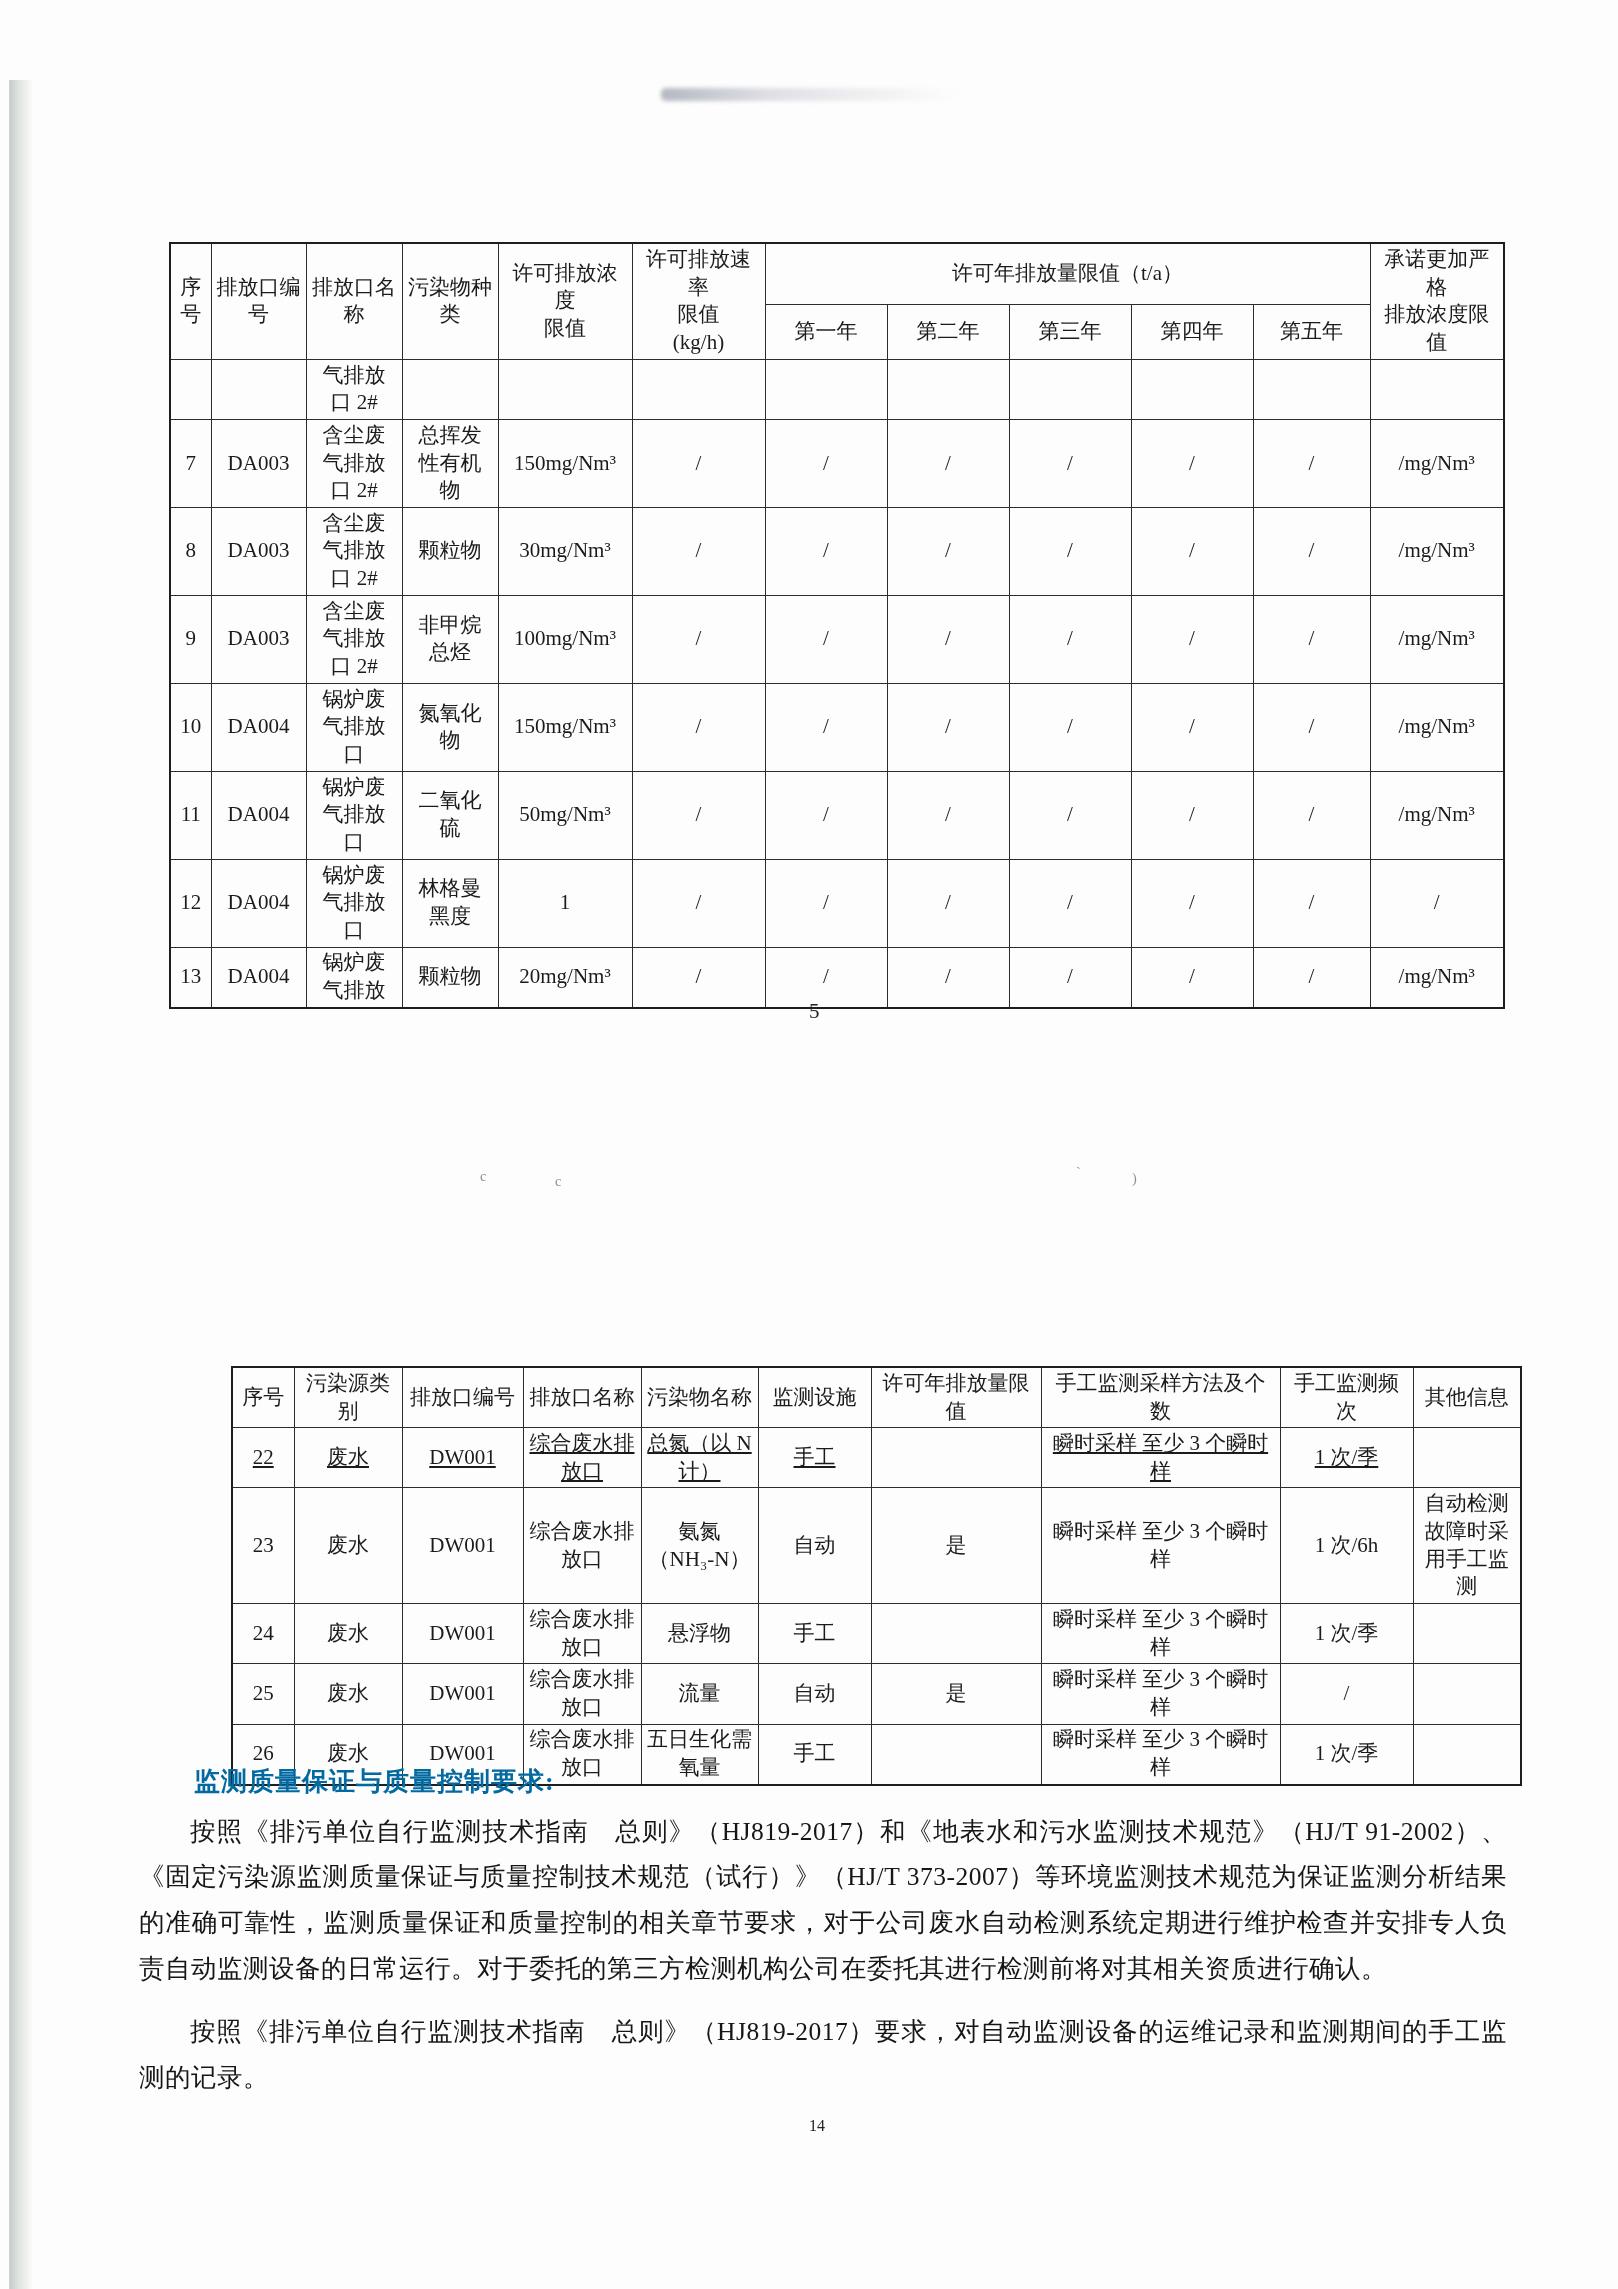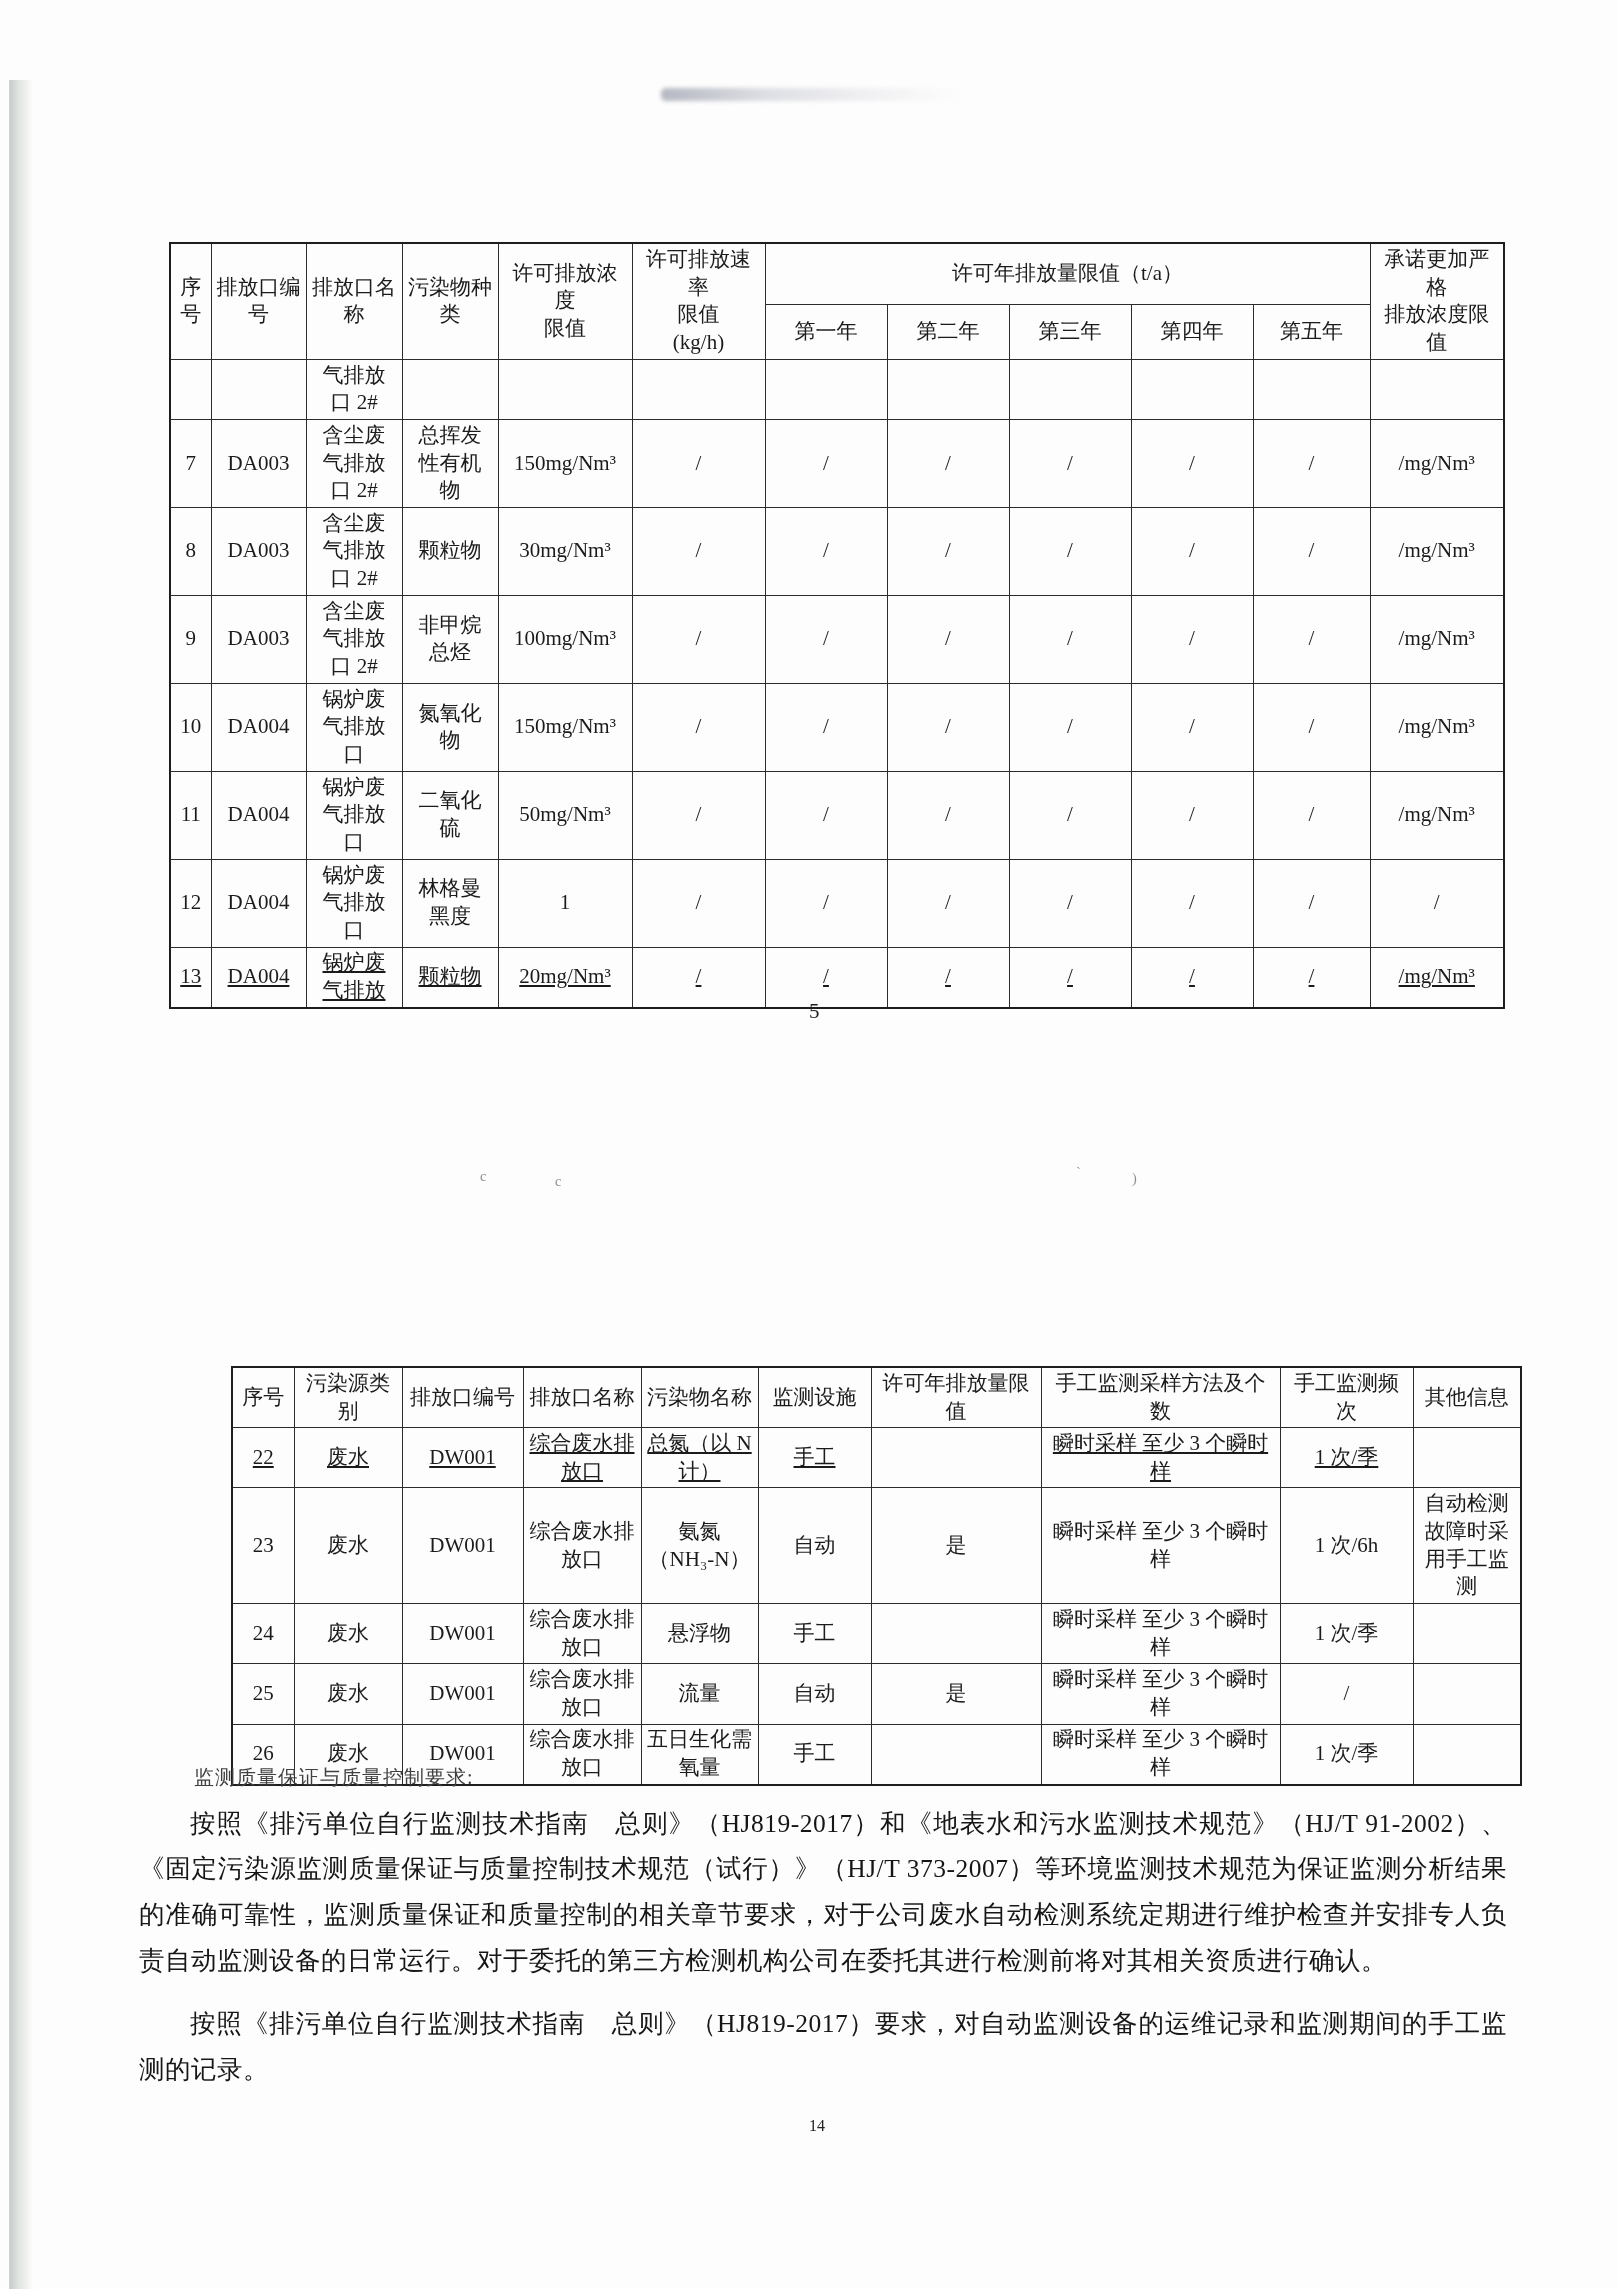--- a/index.html
+++ b/index.html
@@ -35,36 +35,36 @@
 
   #t1 thead tr:nth-child(1) th { height:42px; }
   #t1 thead tr:nth-child(2) th { height:37px; }
   #t1 tbody tr:nth-child(1) { height:52px; }
   #t1 tbody tr:nth-child(2) { height:88px; }
   #t1 tbody tr:nth-child(3) { height:71px; }
   #t1 tbody tr:nth-child(4) { height:75px; }
   #t1 tbody tr:nth-child(5) { height:77px; }
   #t1 tbody tr:nth-child(6) { height:75px; }
   #t1 tbody tr:nth-child(7) { height:77px; }
-  #t1 tbody tr:nth-child(8) { height:54px;text-decoration:underline; }
+  #t1 tbody tr:nth-child(8) { height:54px; }
 
   #t2 thead tr th { height:48px; }
   #t2 tbody tr:nth-child(1) { height:58px;text-decoration:underline; }
   #t2 tbody tr:nth-child(2) { height:113px; }
   #t2 tbody tr:nth-child(3) { height:56px; }
   #t2 tbody tr:nth-child(4) { height:56px; }
   #t2 tbody tr:nth-child(5) { height:58px; }
 
   .pageno { position:absolute; font-size:21px; color:#222; }
   .pn5  { left:809px; top:999px; }
   .pn14 { left:809px; top:2117px; font-size:16px; }
 
   .textblock { position:absolute; left:139px; top:1764px; width:1368px; }
   .sec-heading {
-    font-size:20px; font-weight:normal; color:#404040;
+    font-size:26px; font-weight:bold; color:#0369a1;
     padding-left:55px; margin-bottom:9.6px; letter-spacing:1px;
   }
   .sec-body {
     font-size:25.5px; line-height:1.8; text-align:justify;
     text-indent:2em; color:#161616; margin-bottom:17.3px; letter-spacing:0.5px;
   }
   .sec2 { margin-top:13.4px; }
 </style>
 </head>
 <body>

